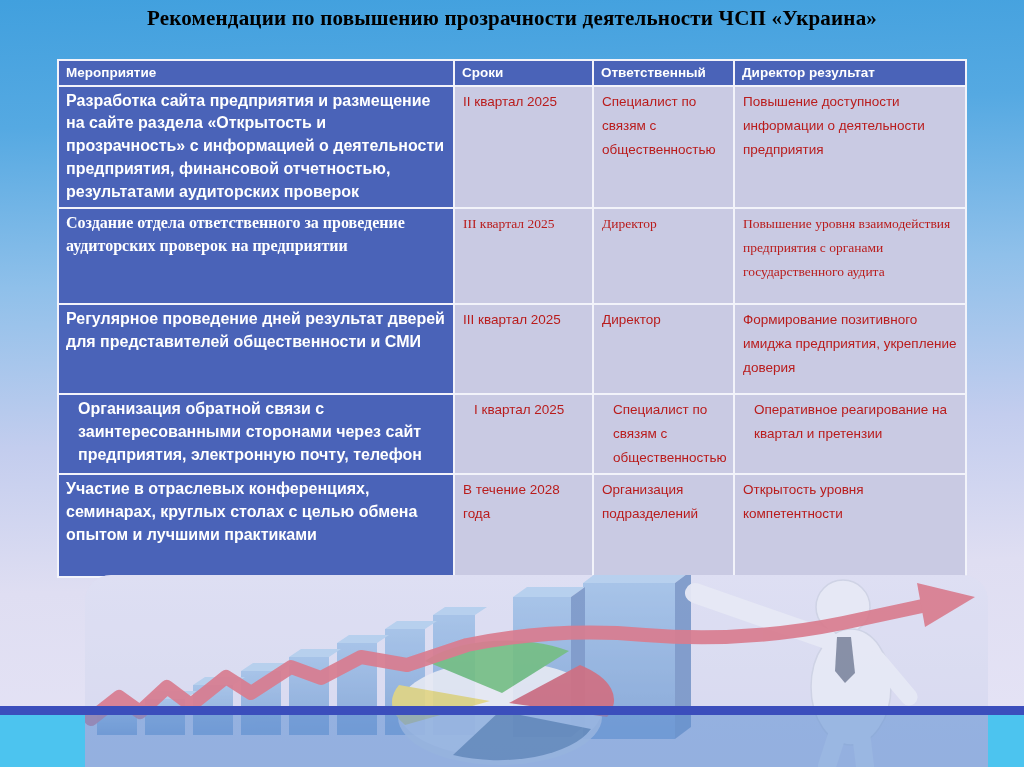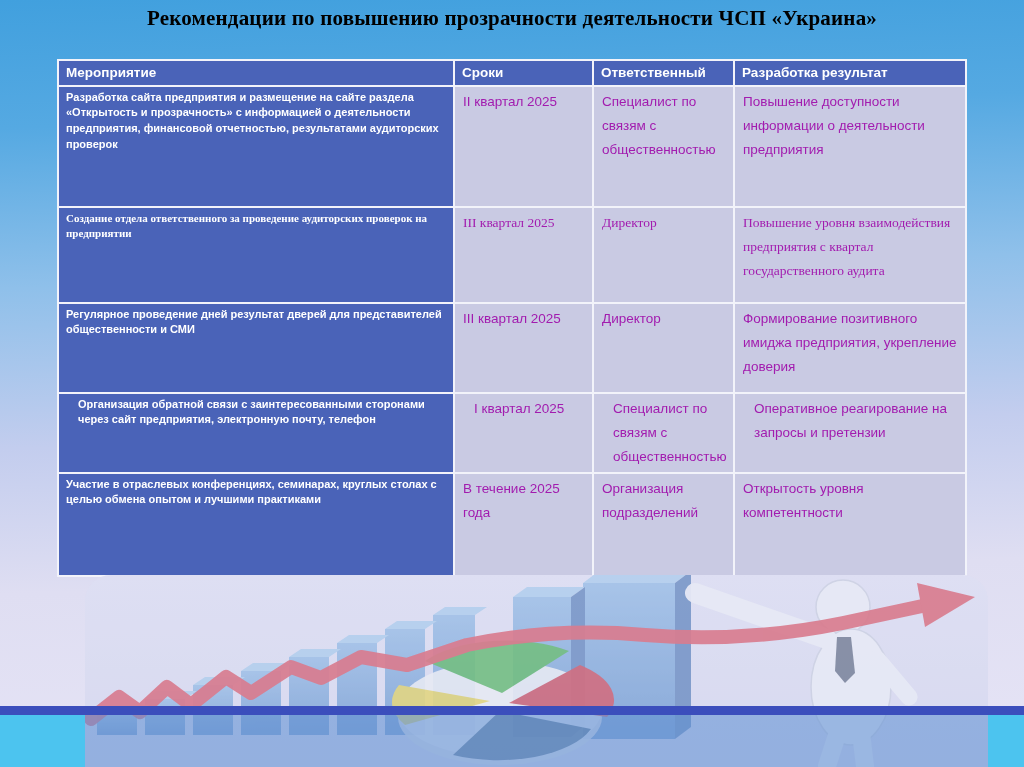--- a/index.html
+++ b/index.html
@@ -48,27 +48,27 @@
     font-size: 13.5px;
     font-weight: 700;
     height: 24px;
     padding: 3px 7px;
     line-height: 1.3;
   }
   td.activity {
     background: #4a63b8;
     color: #ffffff;
     font-weight: 700;
-    font-size: 11px;
+    font-size: 16px;
     line-height: 1.43;
     padding: 3px 7px;
   }
   td.data {
     background: #c9cae3;
-    color: #a21caf;
+    color: #b91c1c;
     font-size: 13.5px;
     line-height: 1.78;
     padding: 3px 8px;
   }
   tr.r0 td { height: 121px; }
   tr.r1 td { height: 96px; font-family: Liberation Serif, serif; }
   tr.r2 td { height: 90px; }
   tr.r3 td { height: 77px; padding-left: 19px; }
   tr.r4 td { height: 103px; }
 
@@ -106,51 +106,51 @@
       <col style="width:396px">
         <col style="width:139px">
         <col style="width:141px">
         <col style="width:232px">
     </colgroup>
     <thead>
       <tr>
         <th>Мероприятие</th>
         <th>Сроки</th>
         <th>Ответственный</th>
-        <th>Разработка результат</th>
+        <th>Директор результат</th>
       </tr>
     </thead>
     <tbody>
       <tr class="r0">
         <td class="activity">Разработка сайта предприятия и размещение на сайте раздела «Открытость и прозрачность» с информацией о деятельности предприятия, финансовой отчетностью, результатами аудиторских проверок</td>
         <td class="data">II квартал 2025</td>
         <td class="data">Специалист по связям с общественностью</td>
         <td class="data">Повышение доступности информации о деятельности предприятия</td>
       </tr>
       <tr class="r1">
         <td class="activity">Создание отдела ответственного за проведение аудиторских проверок на предприятии</td>
         <td class="data">III квартал 2025</td>
         <td class="data">Директор</td>
-        <td class="data">Повышение уровня взаимодействия предприятия с квартал государственного аудита</td>
+        <td class="data">Повышение уровня взаимодействия предприятия с органами государственного аудита</td>
       </tr>
       <tr class="r2">
         <td class="activity">Регулярное проведение дней результат дверей для представителей общественности и СМИ</td>
         <td class="data">III квартал 2025</td>
         <td class="data">Директор</td>
         <td class="data">Формирование позитивного имиджа предприятия, укрепление доверия</td>
       </tr>
       <tr class="r3">
         <td class="activity">Организация обратной связи с заинтересованными сторонами через сайт предприятия, электронную почту, телефон</td>
         <td class="data">I квартал 2025</td>
         <td class="data">Специалист по связям с общественностью</td>
-        <td class="data">Оперативное реагирование на запросы и претензии</td>
+        <td class="data">Оперативное реагирование на квартал и претензии</td>
       </tr>
       <tr class="r4">
         <td class="activity">Участие в отраслевых конференциях, семинарах, круглых столах с целью обмена опытом и лучшими практиками</td>
-        <td class="data">В течение 2025 года</td>
+        <td class="data">В течение 2028 года</td>
         <td class="data">Организация подразделений</td>
         <td class="data">Открытость уровня компетентности</td>
       </tr>
     </tbody>
   </table>
 
   <div class="bottom-band"></div>
 
   <div class="illus">
     <svg width="903" height="192" viewBox="0 0 903 192" xmlns="http://www.w3.org/2000/svg">

